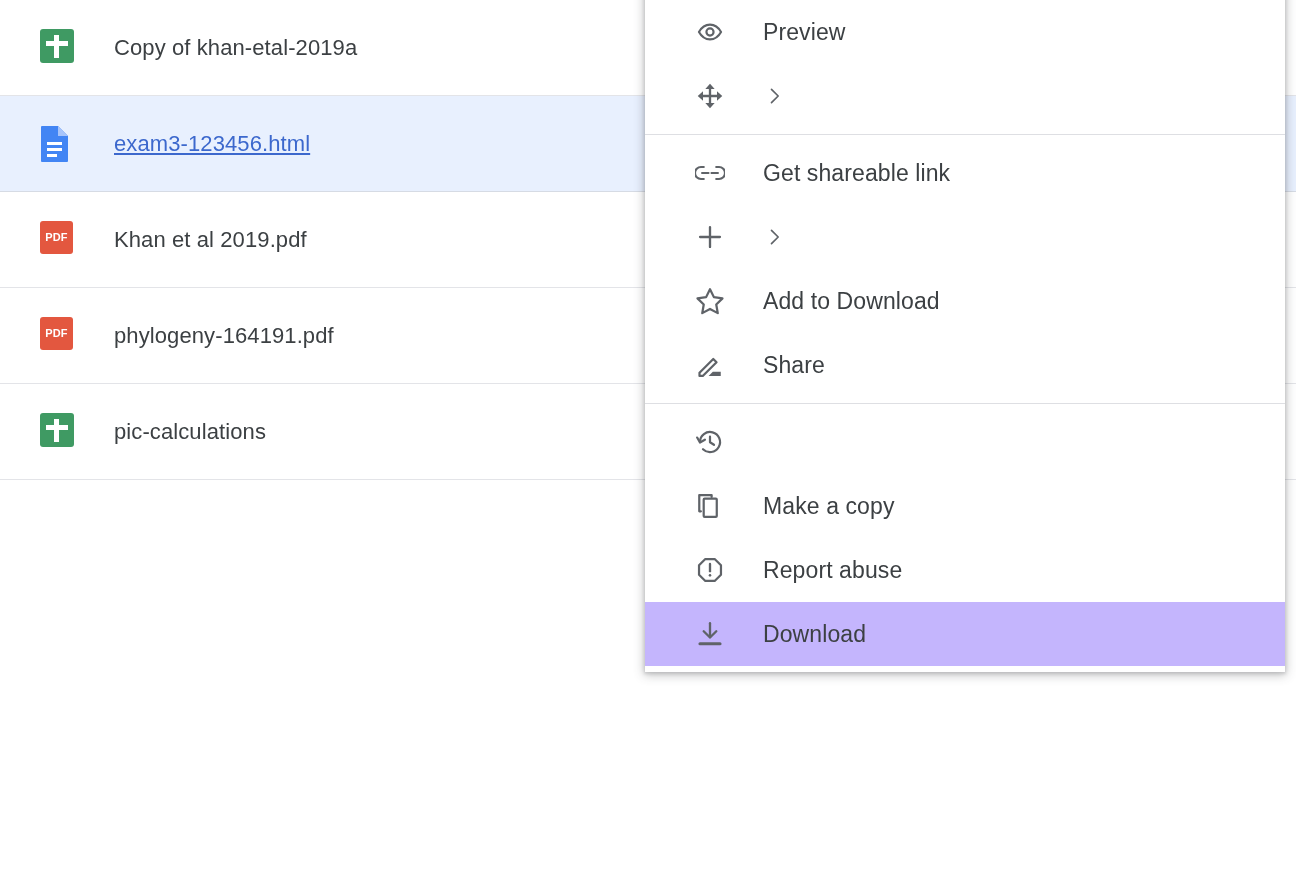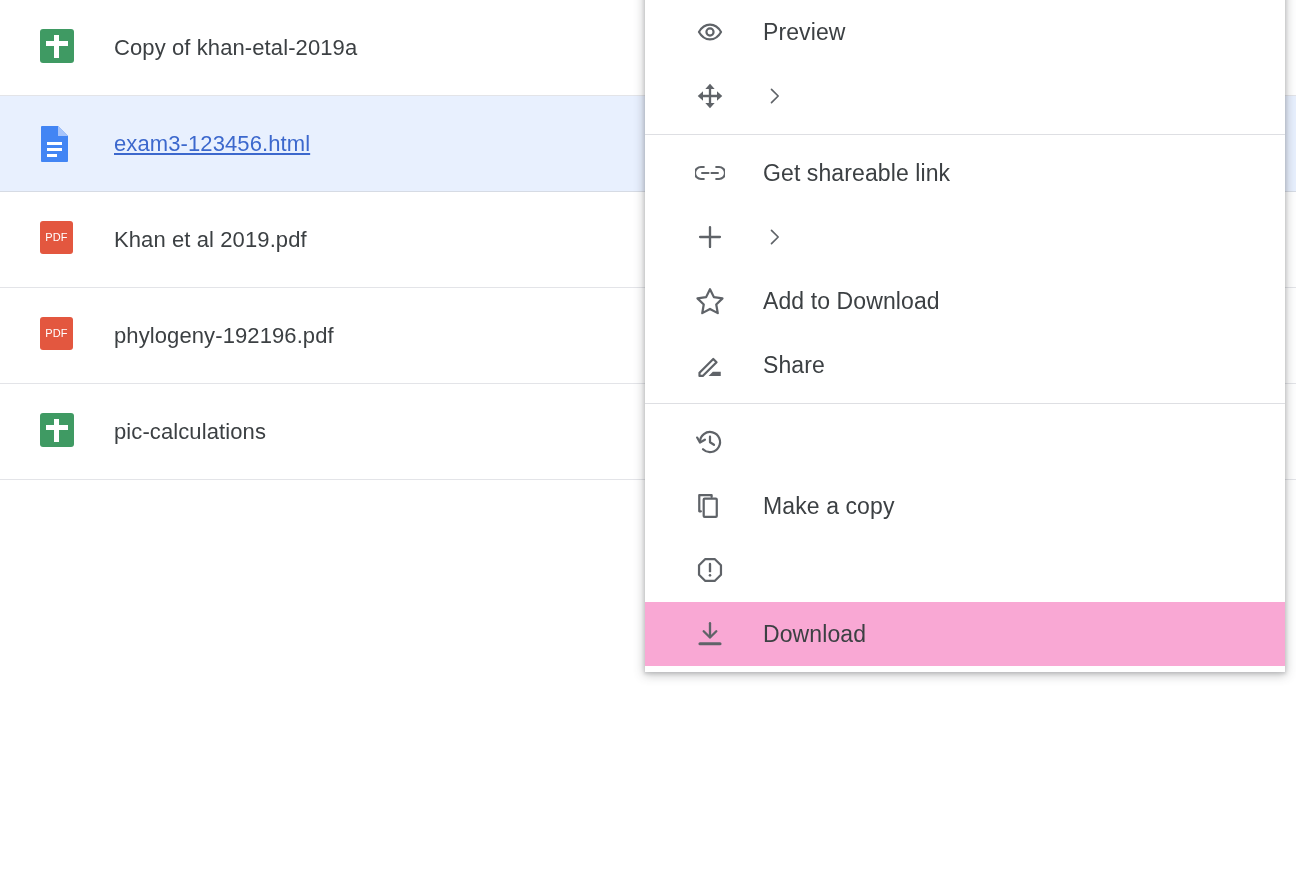--- a/index.html
+++ b/index.html
@@ -94,21 +94,21 @@
     background: #e3573f;
     position: relative;
     display: flex;
     align-items: center;
     justify-content: center;
   }
   .icon-pdf span {
     color: #ffffff;
     font-family: "Liberation Sans", sans-serif;
     font-size: 11px;
-    font-weight: normal;
+    font-weight: bold;
     letter-spacing: 0.2px;
     line-height: 1;
   }
 
   
   .icon-doc {
     width: 30px;
     height: 38px;
     position: relative;
   }
@@ -156,21 +156,21 @@
     align-items: center;
     height: 64px;
     padding-left: 45px;
     padding-right: 26px;
     box-sizing: border-box;
     cursor: default;
     position: relative;
   }
 
   .menu-item.hovered {
-    background: #f9a8d4;
+    background: #c4b5fd;
   }
 
   .menu-icon {
     width: 40px;
     height: 40px;
     flex: 0 0 40px;
     margin-right: 33px;
     display: flex;
     align-items: center;
     justify-content: center;
@@ -251,21 +251,21 @@
       </div>
       <div class="file-name">Khan et al 2019.pdf</div>
     </div>
 
     <div class="file-row">
       <div class="file-icon">
         <div class="icon-pdf">
             <span>PDF</span>
           </div>
       </div>
-      <div class="file-name">phylogeny-192196.pdf</div>
+      <div class="file-name">phylogeny-164191.pdf</div>
     </div>
 
     <div class="file-row">
       <div class="file-icon">
         <div class="icon-sheet"></div>
       </div>
       <div class="file-name">pic-calculations</div>
     </div>
 
   </div>
@@ -373,20 +373,21 @@
       </div>
 
       <div class="menu-item">
         <span class="menu-icon">
           <svg viewBox="0 0 24 24" width="28" height="28" aria-hidden="true">
             <path d="M8 2.6 H16 L21.4 8 V16 L16 21.4 H8 L2.6 16 V8 Z" stroke-width="1.9"></path>
             <path d="M12 6.8 V13" stroke-width="2"></path>
             <circle cx="12" cy="16.6" r="1.1" fill="#5f6368" stroke="none"></circle>
           </svg>
         </span>
+        <span class="menu-label">Report abuse</span>
       </div>
 
       <div class="menu-item hovered">
         <span class="menu-icon">
           <svg viewBox="0 0 24 24" width="28" height="28" aria-hidden="true">
             <path d="M12 2.8 V14.6" stroke-width="2"></path>
             <path d="M6.6 9.6 L12 15 L17.4 9.6" stroke-width="2"></path>
             <path d="M3.4 20.4 H20.6" stroke-width="2.6"></path>
           </svg>
         </span>

